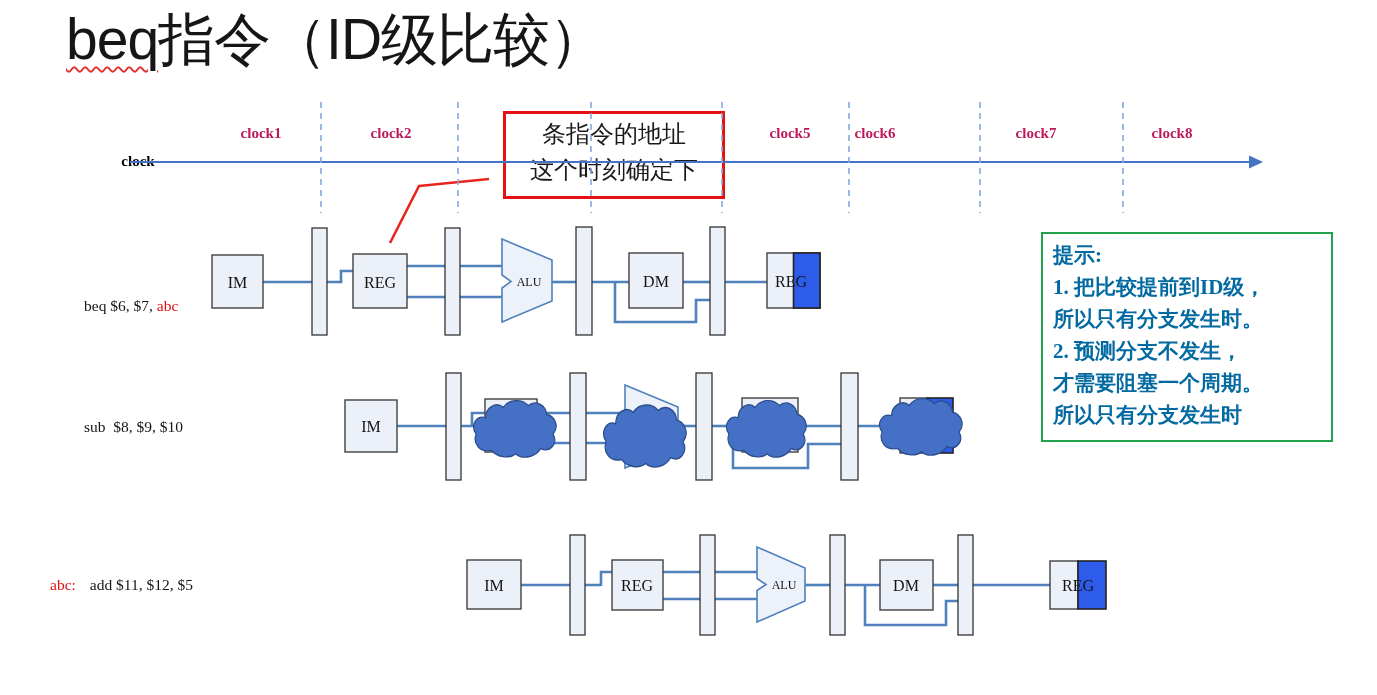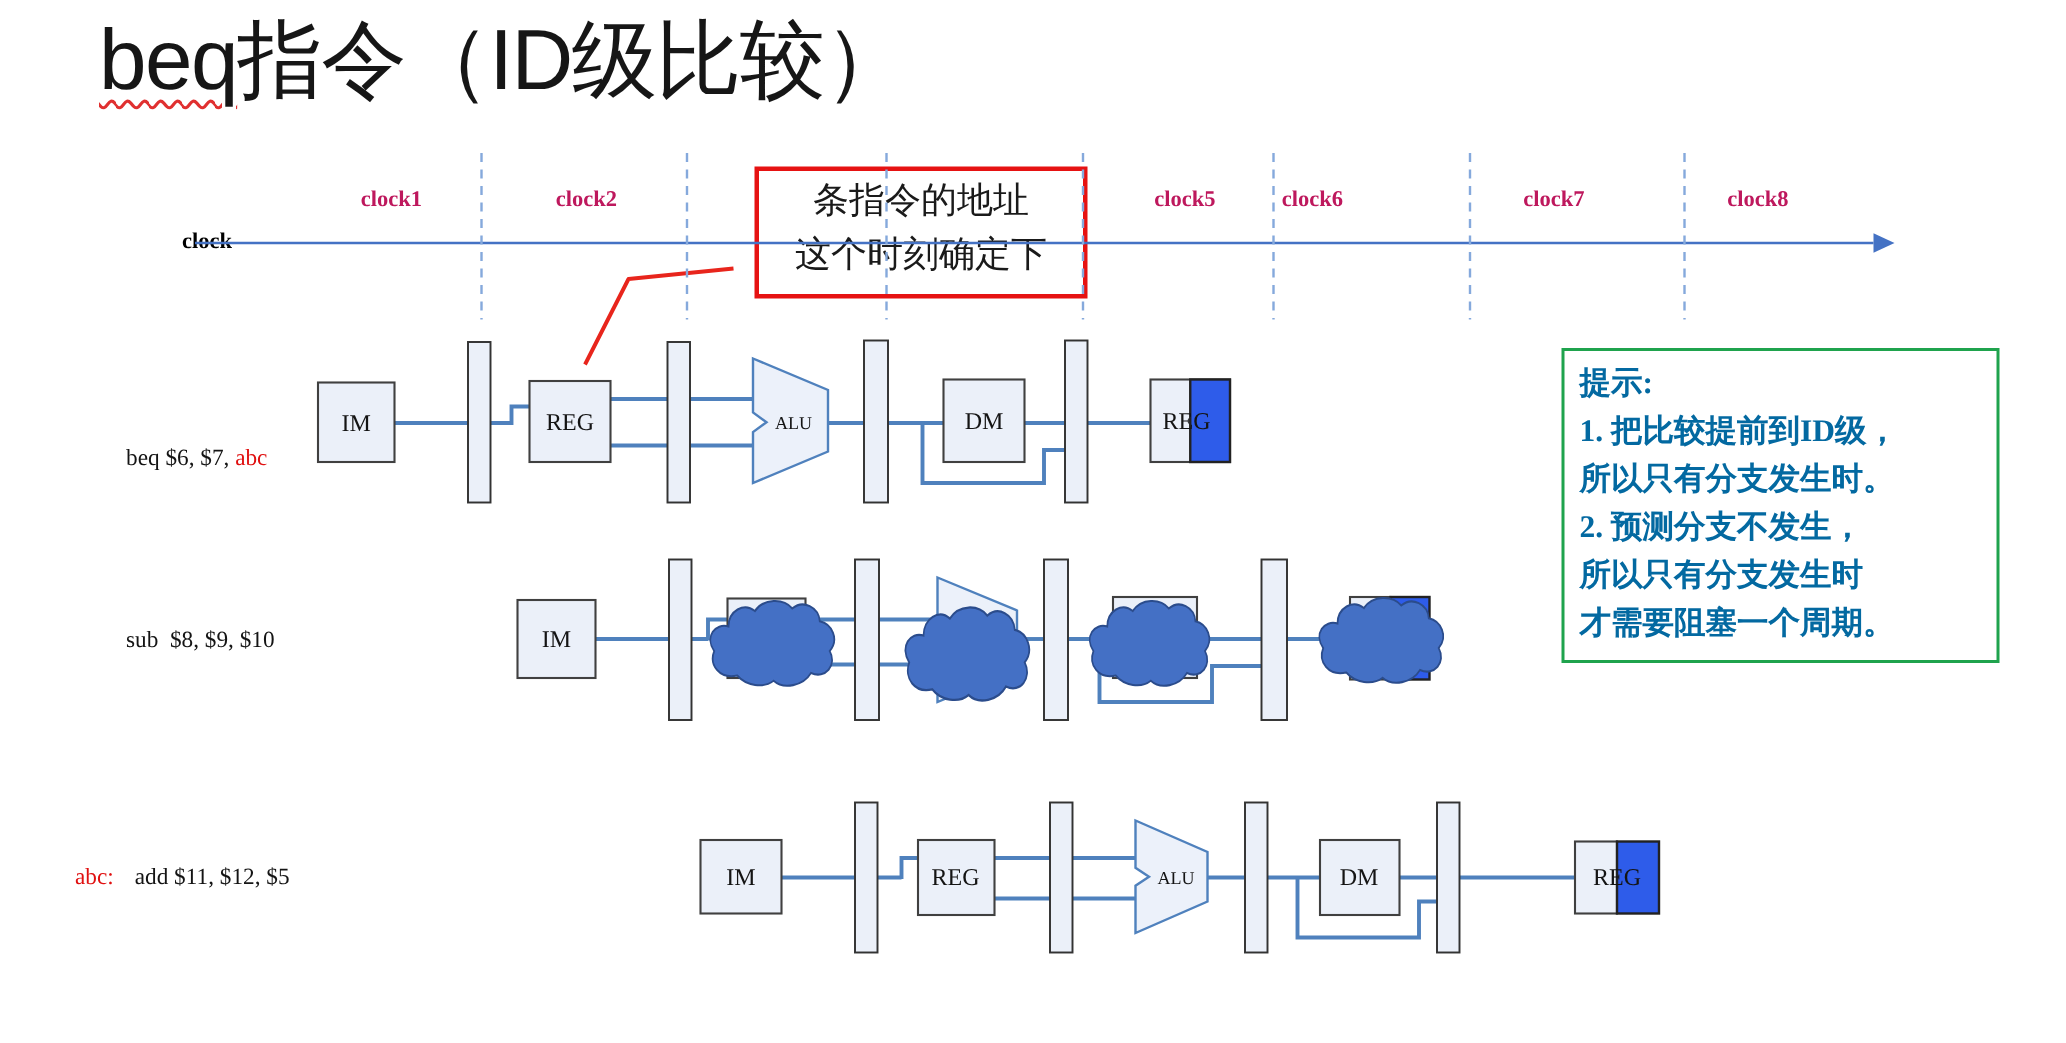--- a/index.html
+++ b/index.html
@@ -68,22 +68,22 @@
 
   <div class="inst" style="left:84px;top:273px;margin-top:24px;"><span>beq $6, $7, </span><span class="red">abc</span></div>
   <div class="inst" style="left:84px;top:418px;"><span>sub  $8, $9, $10</span></div>
   <div class="inst" style="left:50px;top:576px;"><span class="red">abc:</span><span style="display:inline-block;width:14px;"></span><span>add $11, $12, $5</span></div>
 
   <div class="tips">
     <div>提示:</div>
     <div>1. 把比较提前到ID级，</div>
     <div>所以只有分支发生时。</div>
     <div>2. 预测分支不发生，</div>
+    <div>才需要阻塞一个周期。</div>
     <div>所以只有分支发生时</div>
-    <div>才需要阻塞一个周期。</div>
   </div>
 
   <svg id="diagram" width="1377" height="695" viewBox="0 0 1377 695">
     <defs>
       <symbol id="cloud" viewBox="0 0 120 72" preserveAspectRatio="none">
         <path d="M28,62 C12,65 2,54 7,43 C-2,32 8,21 20,24 C20,12 34,5 44,12 C52,2 70,2 78,10 C88,3 102,9 103,20 C114,22 121,34 112,43 C119,54 108,65 95,60 C88,70 70,73 61,66 C52,72 36,70 28,62 Z"></path>
       </symbol>
     </defs>
 
     <path class="redline" d="M390,243 L419,186 L489,179"></path>

